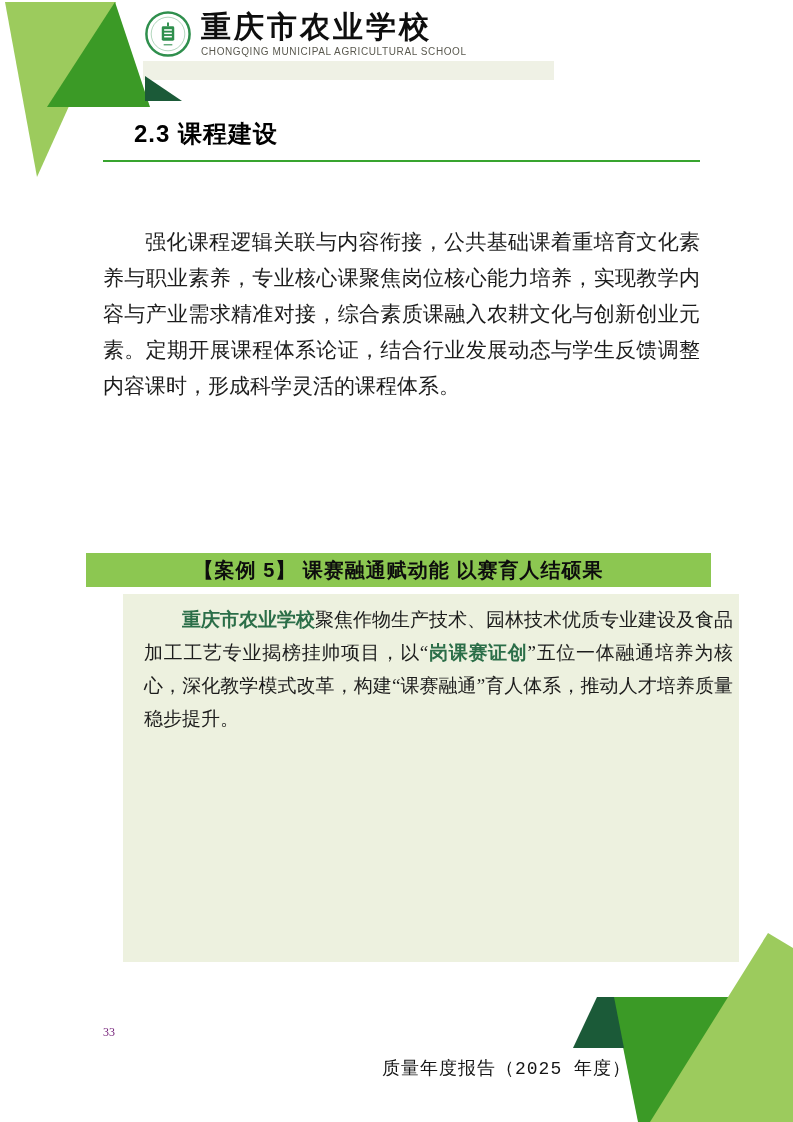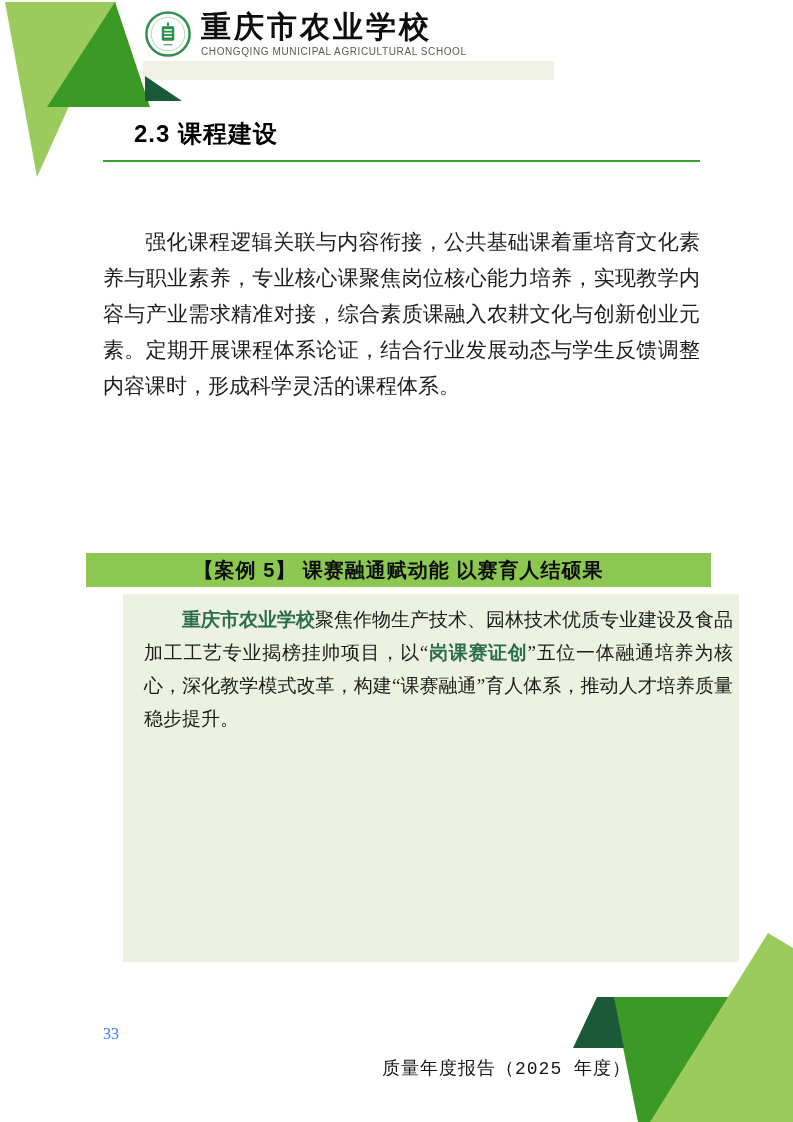--- a/index.html
+++ b/index.html
@@ -56,21 +56,21 @@
   }
 
   .casebox{
     position:absolute;left:86px;top:594px;width:616px;min-height:368px;
     box-sizing:border-box;padding:9px 6px 12px 21px;
     background:var(--box-bg,#EDF1DF);
     font-size:19px;line-height:33px;text-align:justify;margin-left:37px;
   }
   .casebox p{margin:0;text-indent:2em;}
 
-  .pagenum{position:absolute;left:103px;top:1025px;font-size:16px;color:#3b82f6;}
+  .pagenum{position:absolute;left:103px;top:1025px;font-size:12px;color:#701a75;}
   .footer{
     position:absolute;left:382px;top:1056px;
     font-family:Liberation Mono, monospace;
     font-size:18px;color:#151515;letter-spacing:1px;
   }
 </style>
 </head>
 <body>
 
 <div id="page">

